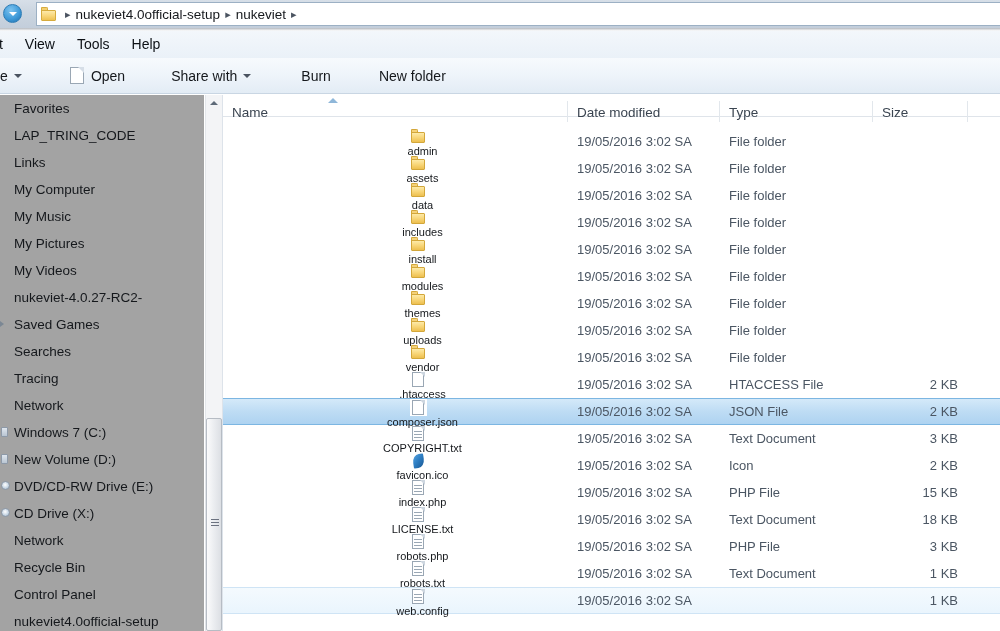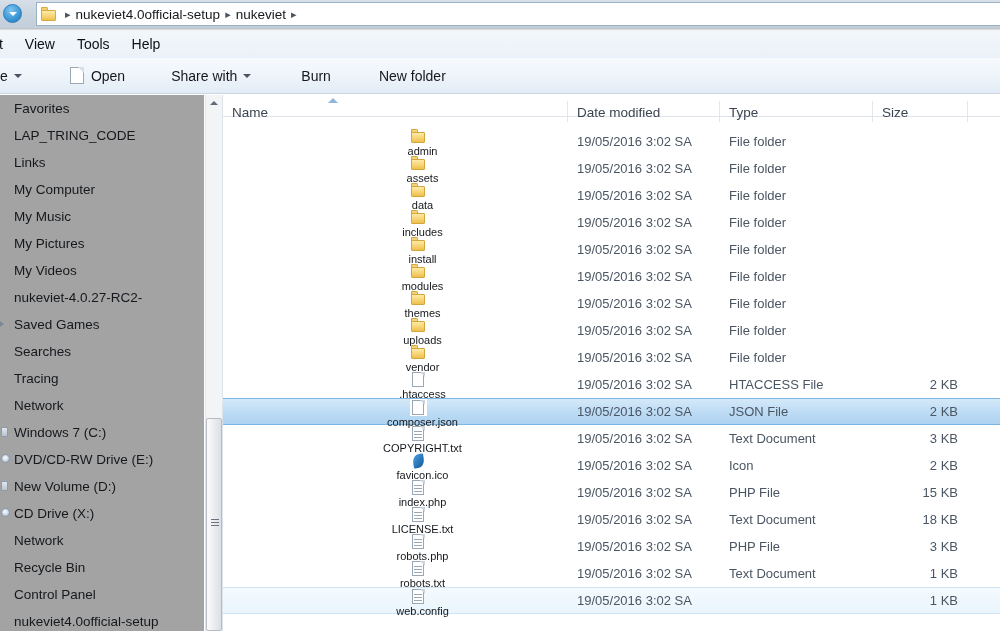--- a/index.html
+++ b/index.html
@@ -516,22 +516,22 @@
     <div class="nav-item"><span class="nav-label">My Computer</span></div>
     <div class="nav-item"><span class="nav-label">My Music</span></div>
     <div class="nav-item"><span class="nav-label">My Pictures</span></div>
     <div class="nav-item"><span class="nav-label">My Videos</span></div>
     <div class="nav-item"><span class="nav-label">nukeviet-4.0.27-RC2-</span></div>
     <div class="nav-item"><span class="ico-chevron"></span><span class="nav-label">Saved Games</span></div>
     <div class="nav-item"><span class="nav-label">Searches</span></div>
     <div class="nav-item"><span class="nav-label">Tracing</span></div>
     <div class="nav-item"><span class="nav-label">Network</span></div>
     <div class="nav-item"><span class="ico-drive"></span><span class="nav-label">Windows 7 (C:)</span></div>
+    <div class="nav-item"><span class="ico-drive"></span><span class="nav-label">New Volume (D:)</span></div>
     <div class="nav-item"><span class="ico-disc"></span><span class="nav-label">DVD/CD-RW Drive (E:)</span></div>
-    <div class="nav-item"><span class="ico-drive"></span><span class="nav-label">New Volume (D:)</span></div>
     <div class="nav-item"><span class="ico-disc"></span><span class="nav-label">CD Drive (X:)</span></div>
     <div class="nav-item"><span class="nav-label">Network</span></div>
     <div class="nav-item"><span class="nav-label">Recycle Bin</span></div>
     <div class="nav-item"><span class="nav-label">Control Panel</span></div>
     <div class="nav-item"><span class="nav-label">nukeviet4.0official-setup</span></div>
   </div>
 
 <div id="nav-scrollbar">
   <div id="nav-sb-uparrow"></div>
   <div id="nav-sb-thumb">

